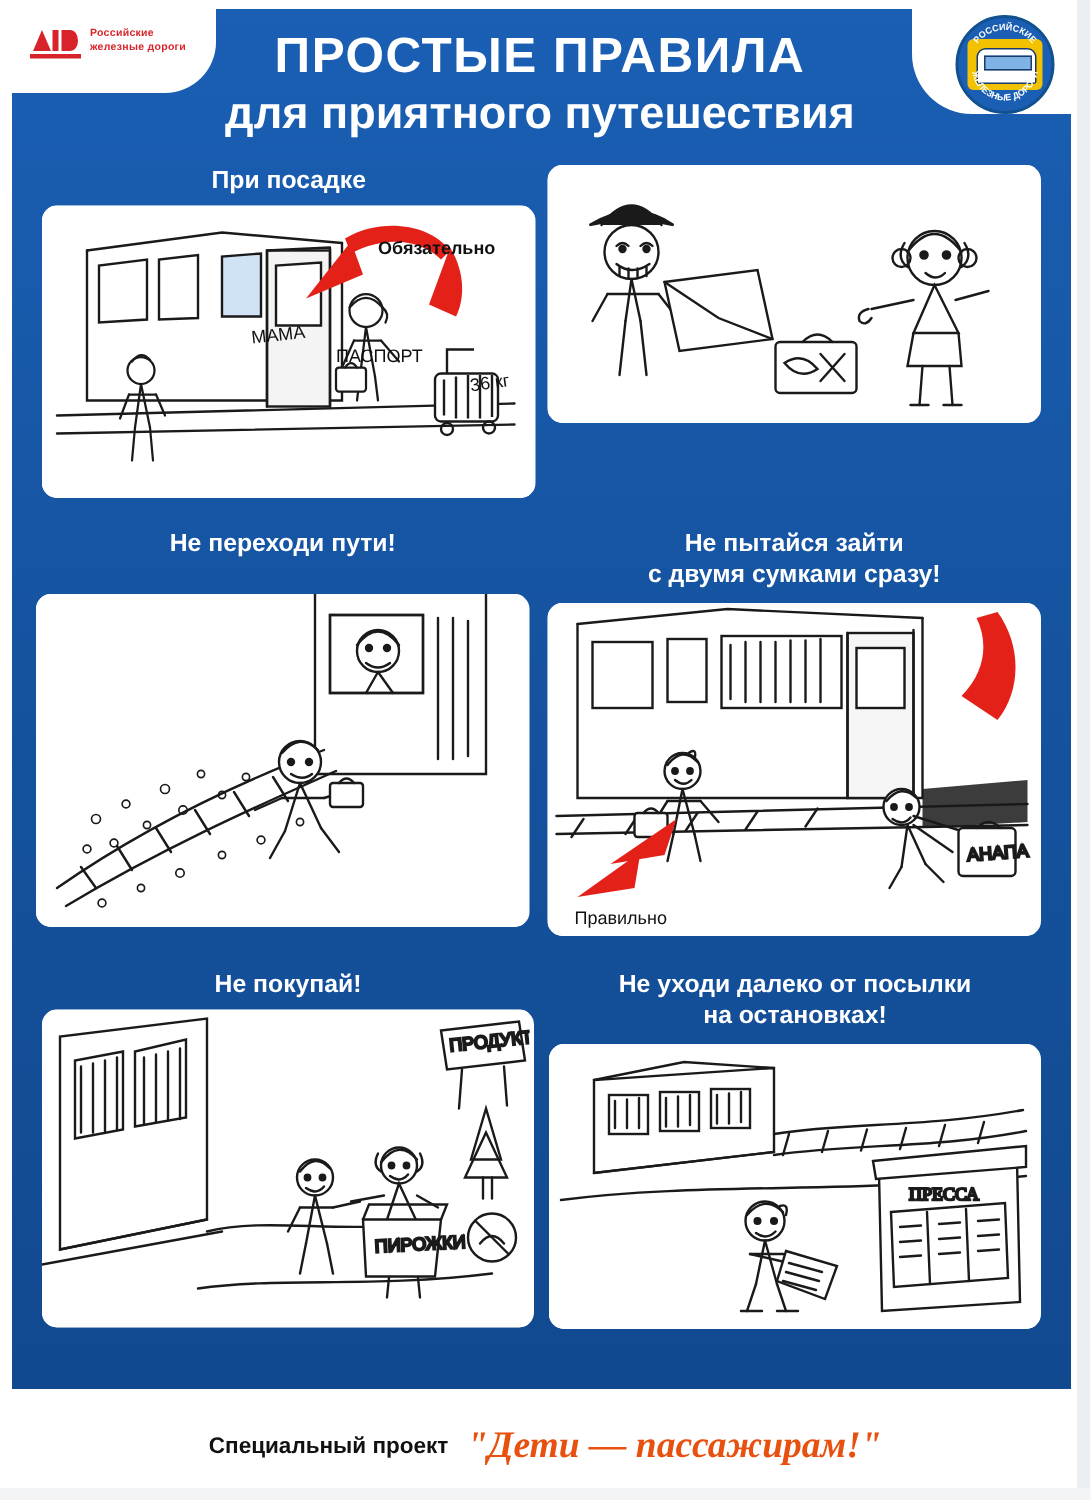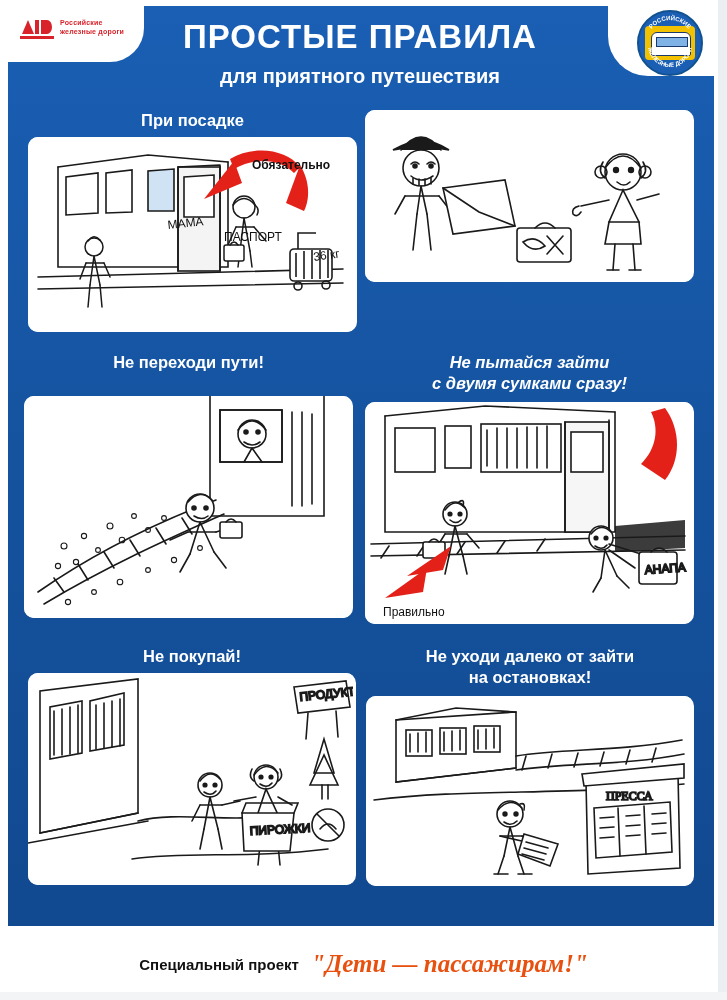--- a/index.html
+++ b/index.html
@@ -142,21 +142,21 @@
     color: #ffffff;
   }
   .title-line1 {
     font-size: 33px;
     font-weight: bold;
     letter-spacing: 1px;
     line-height: 38px;
     white-space: nowrap;
   }
   .title-line2 {
-    font-size: 20px;
+    font-size: 30px;
     font-weight: bold;
     line-height: 36px;
     white-space: nowrap;
     margin-top: 2px;
   }
 
   
   .grid {
     position: absolute;
     left: 8px;
@@ -484,21 +484,21 @@
               <path d="M166 158 L156 176 M190 156 L202 172"></path>
 
               <rect x="196" y="126" width="22" height="16" rx="2" fill="#ffffff"></rect>
               <path d="M202 126 q5 -6 10 0"></path>
             </g>
           </svg>
         </div>
       </div>
 
       <div class="cell">
-        <div class="cell-caption two-line" style="white-space:pre-line;font-style:italic;">Не пытайся зайти
+        <div class="cell-caption two-line" style="white-space:pre-line;">Не пытайся зайти
 с двумя сумками сразу!</div>
         <div class="panel" style="height:222px;">
           <svg width="325" height="222" viewBox="0 0 325 222">
             <rect x="0" y="0" width="325" height="222" fill="#ffffff"></rect>
             <g stroke="#1a1a1a" stroke-width="1.6" fill="none" stroke-linecap="round">
 
               <path d="M20 14 L20 130 L250 130 L250 10"></path>
               <path d="M20 14 L120 4 L250 10"></path>
               <rect x="30" y="26" width="40" height="44" fill="#ffffff"></rect>
               <rect x="80" y="24" width="26" height="42" fill="#ffffff"></rect>
@@ -606,21 +606,21 @@
 
               <circle cx="300" cy="152" r="16"></circle>
               <path d="M289 141 L311 163"></path>
               <path d="M292 156 q8 -10 16 0"></path>
             </g>
           </svg>
         </div>
       </div>
 
       <div class="cell">
-        <div class="cell-caption two-line" style="white-space:pre-line;">Не уходи далеко от зайти
+        <div class="cell-caption two-line" style="white-space:pre-line;">Не уходи далеко от посылки
 на остановках!</div>
         <div class="panel" style="height:190px;">
           <svg width="325" height="190" viewBox="0 0 325 190">
             <rect x="0" y="0" width="325" height="190" fill="#ffffff"></rect>
             <g stroke="#1a1a1a" stroke-width="1.6" fill="none" stroke-linecap="round">
 
               <path d="M30 24 L30 86 L150 72 L150 16 Z"></path>
               <path d="M30 24 L90 12 L150 16"></path>
               <rect x="40" y="34" width="26" height="26" fill="#ffffff"></rect>
               <rect x="74" y="32" width="26" height="26" fill="#ffffff"></rect>

